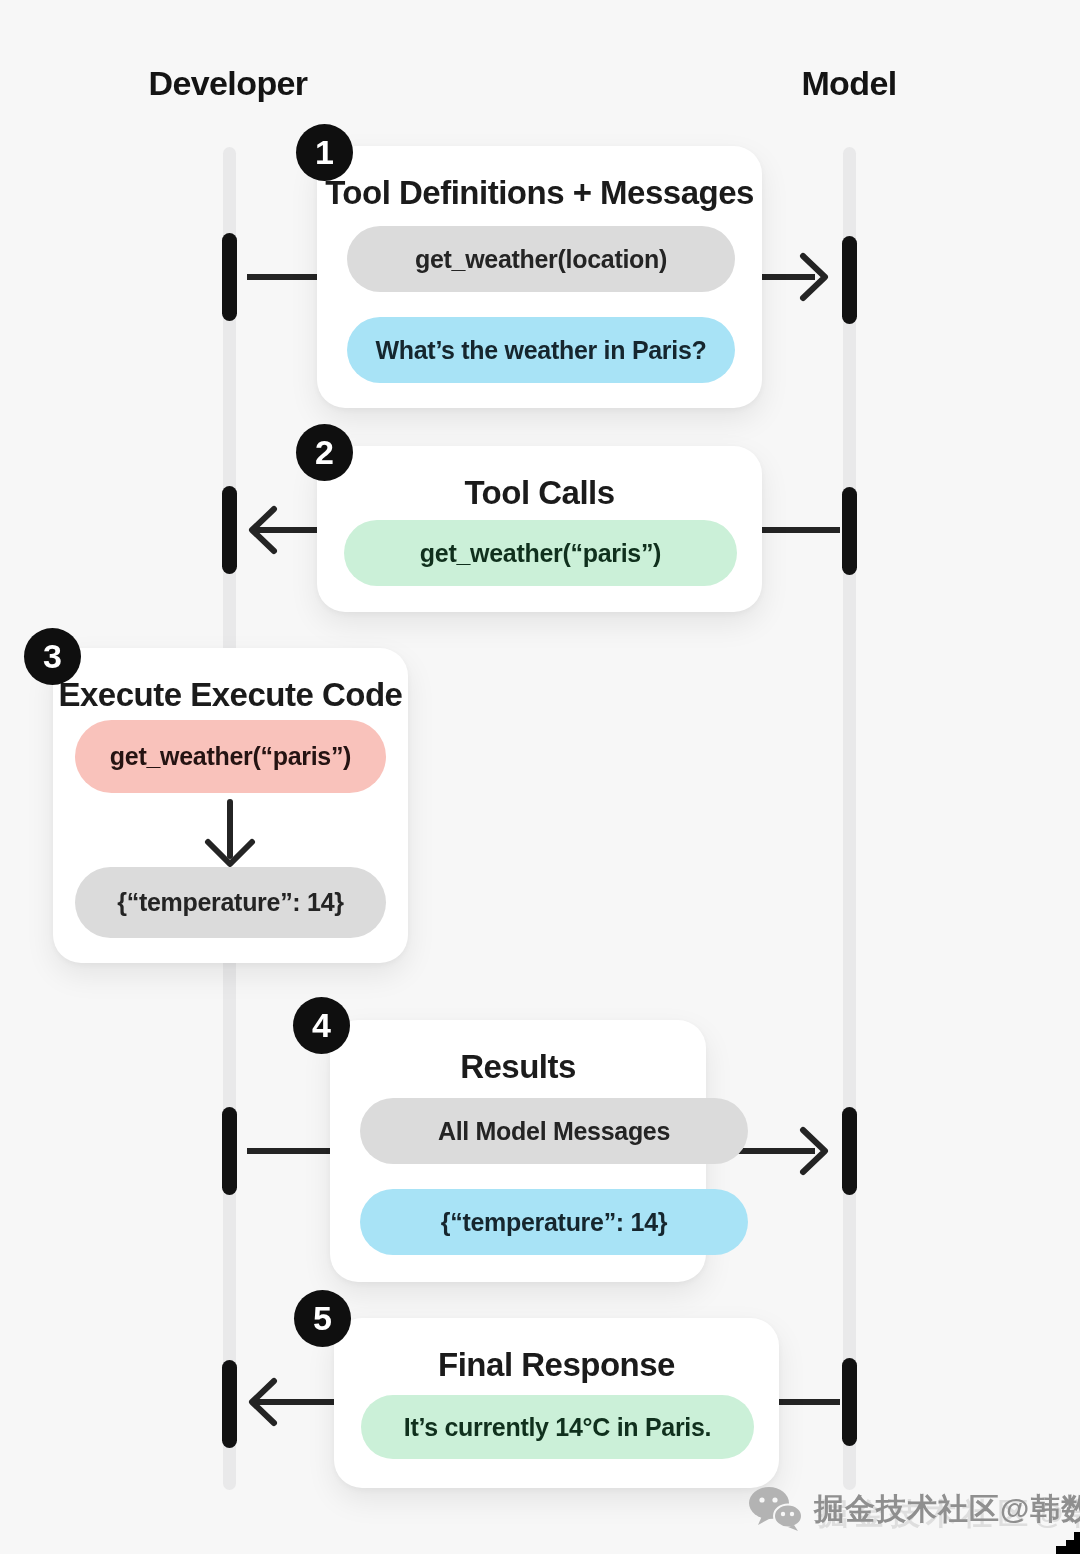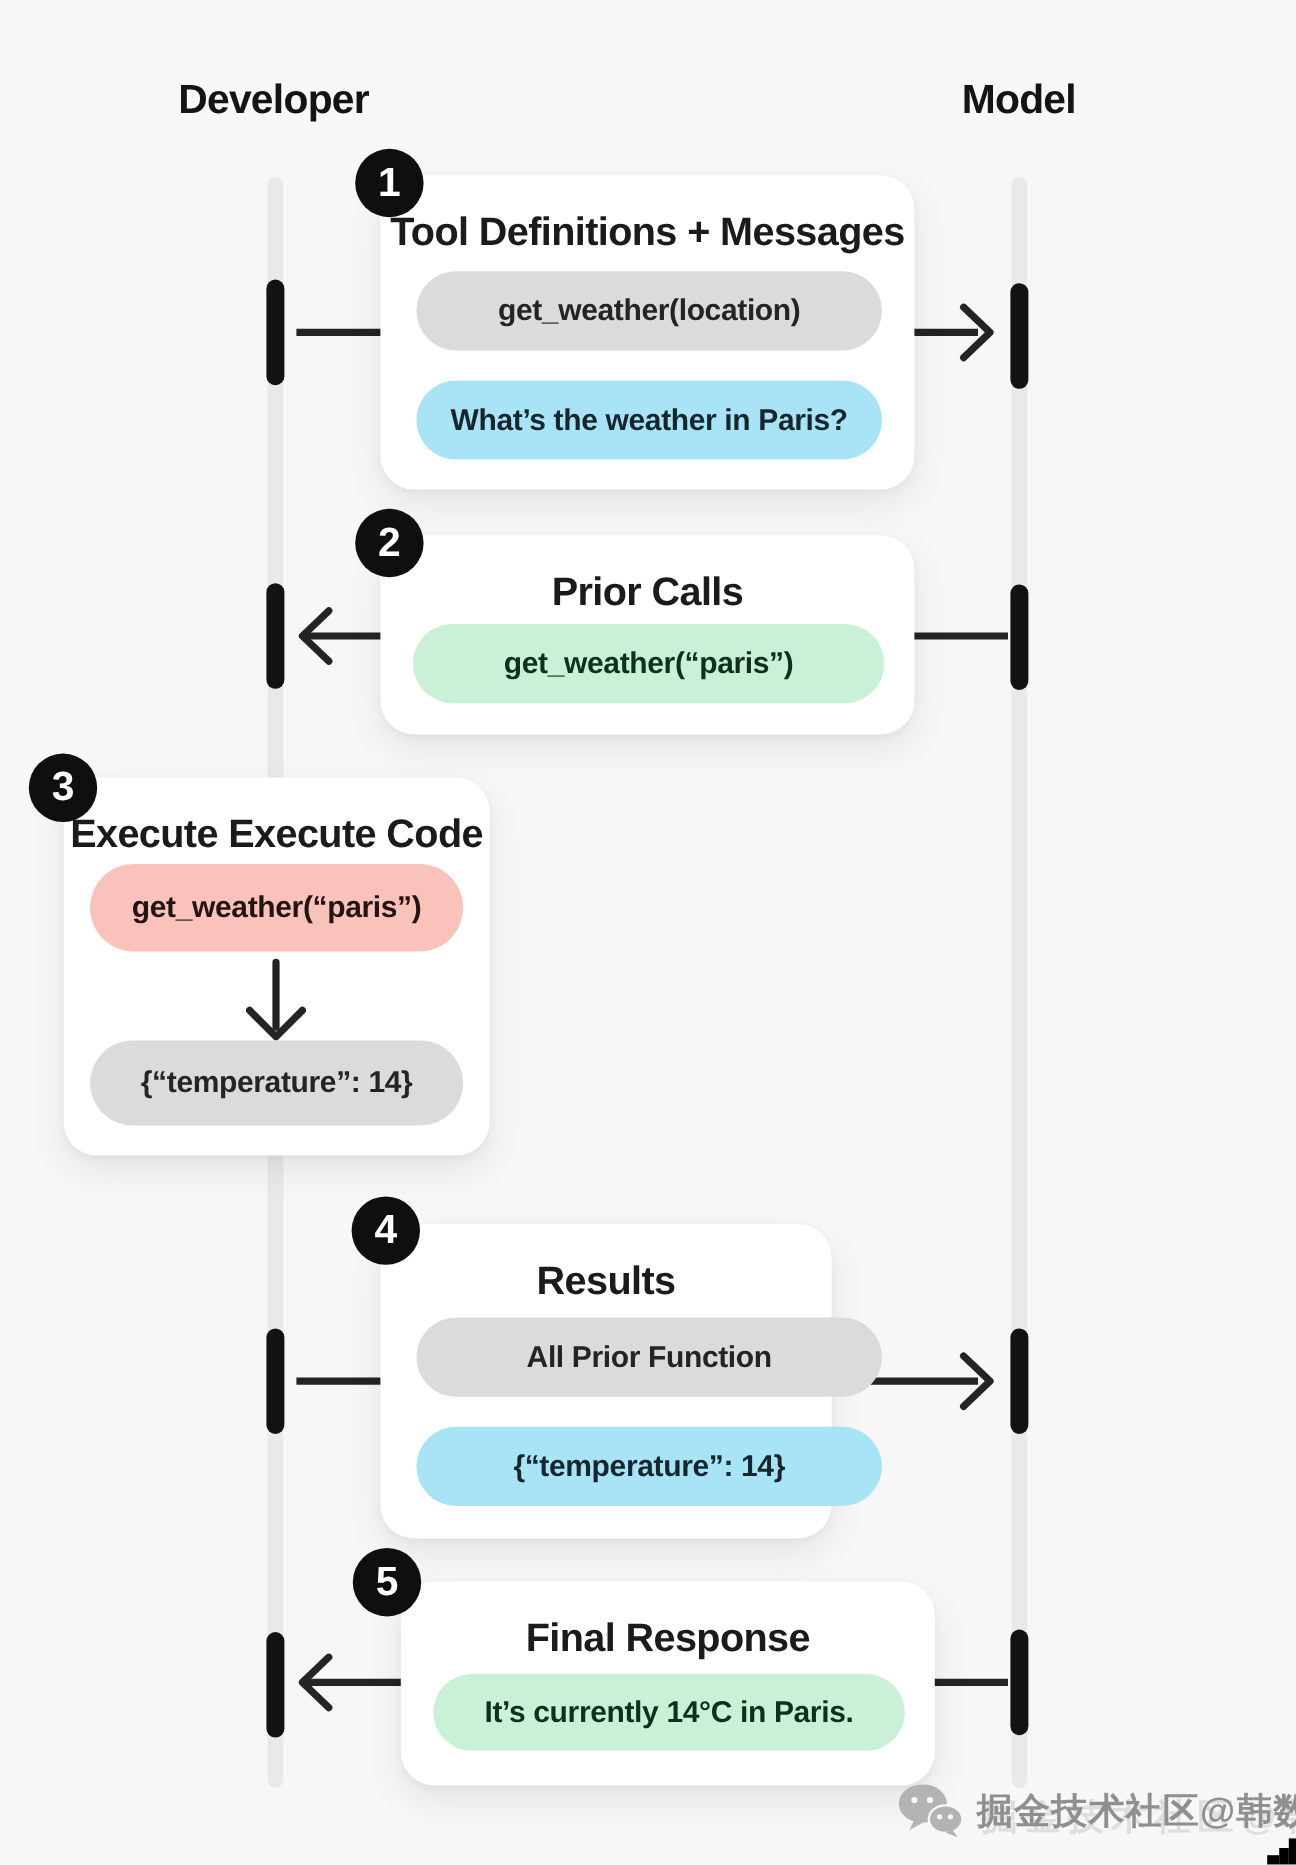--- a/index.html
+++ b/index.html
@@ -21,21 +21,21 @@
   .arrow{position:absolute;left:240px;width:600px;height:50px;z-index:1;}
   .a1{top:252px;} .a2{top:505px;} .a4{top:1126px;} .a5{top:1377px;}
   .arrow polyline,.arrow line{stroke:#242424;stroke-width:6;fill:none;}
   .arrow polyline{stroke-linecap:round;stroke-linejoin:round;}
   
   .card{position:absolute;background:#ffffff;border-radius:28px;z-index:3;
         box-shadow:0 12px 30px rgba(0,0,0,0.08),0 2px 6px rgba(0,0,0,0.04);}
   .c1{left:317px;top:146px;width:445px;height:262px;}
   .c2{left:317px;top:446px;width:445px;height:166px;}
   .c3{left:53px;top:648px;width:355px;height:315px;}
-  .c4{left:317px;top:1020px;width:376px;height:262px;}
+  .c4{left:330px;top:1020px;width:376px;height:262px;}
   .c5{left:334px;top:1318px;width:445px;height:170px;}
   .card h2{margin:0;position:absolute;top:28px;left:0;right:0;text-align:center;
            font-size:33px;font-weight:700;color:#1b1b1b;letter-spacing:-0.5px;}
   .pill{position:absolute;border-radius:37px;display:flex;align-items:center;justify-content:center;
         font-size:25px;font-weight:700;letter-spacing:-0.3px;text-align:center;}
   .gray{background:#dbdbdb;color:#242424;}
   .blue{background:#a8e3f6;color:#16262e;}
   .green{background:#cbf0d8;color:#10301d;}
   .pink{background:#f9c2bb;color:#241312;}
   .c1 .p1{left:30px;top:80px;width:388px;height:66px;}
@@ -102,37 +102,37 @@
     <polyline points="34,4 12,25 34,46"></polyline>
   </svg>
 
   <section class="card c1">
     <h2>Tool Definitions + Messages</h2>
     <div class="pill blue p2">What’s the weather in Paris?</div>
     <div class="pill gray p1">get_weather(location)</div>
   </section>
 
   <section class="card c2">
-    <h2>Prior Calls</h2>
+    <h2>Tool Calls</h2>
     <div class="pill green p1">get_weather(“paris”)</div>
   </section>
 
   <section class="card c3">
     <h2>Execute Execute Code</h2>
     <div class="pill pink p1">get_weather(“paris”)</div>
     <svg class="downarrow" viewBox="0 0 60 74">
       <line x1="30" y1="4" x2="30" y2="58"></line>
       <polyline points="8,44 30,66 52,44"></polyline>
     </svg>
     <div class="pill gray p2">{“temperature”: 14}</div>
   </section>
 
   <section class="card c4">
     <h2>Results</h2>
-    <div class="pill gray p1">All Prior Function</div>
+    <div class="pill gray p1">All Model Messages</div>
     <div class="pill blue p2">{“temperature”: 14}</div>
   </section>
 
   <section class="card c5">
     <h2>Final Response</h2>
     <div class="pill green p1">It’s currently 14°C in Paris.</div>
   </section>
 
   <div class="badge b1">1</div>
   <div class="badge b2">2</div>

